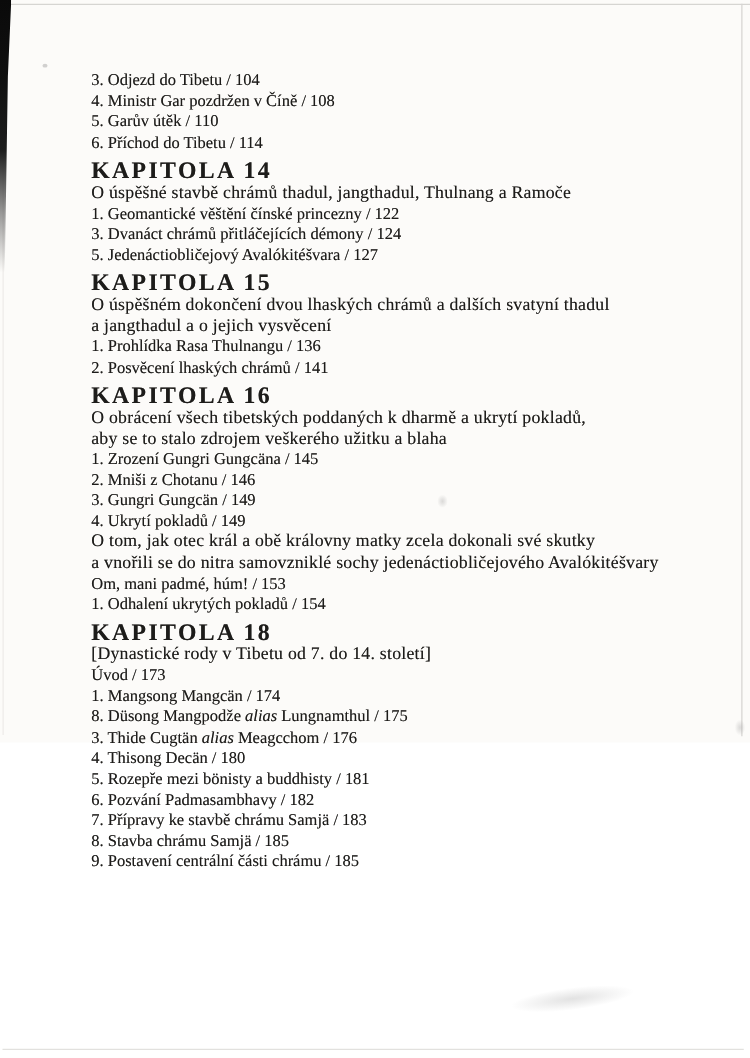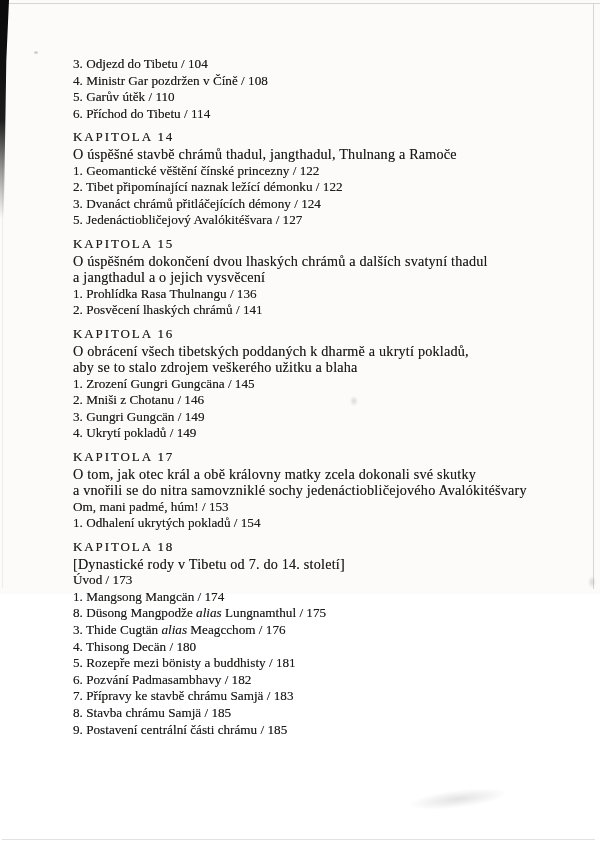--- a/index.html
+++ b/index.html
@@ -55,24 +55,25 @@
   .content section { display: block; }
   .toc-item, .chapter-title, .kapitola {
     white-space: nowrap;
     text-shadow: 0 0 0.5px rgba(30,28,25,0.55); 
   }
   .toc-item {
     font-size: 13.2px;
     line-height: 16.6px;
   }
   .kapitola {
-    font-size: 13px;
+    font-size: 19px;
     line-height: 16.6px;
     letter-spacing: 1.9px;
     margin-top: 7px;
+    font-weight: bold;
   }
   .chapter-title {
     font-size: 14.2px;
     line-height: 16.6px;
     letter-spacing: 0.2px;
   }
   .toc-item em { }
 </style>
 </head>
 <body>
@@ -92,42 +93,40 @@
       <section>
         <div class="toc-item">3. Odjezd do Tibetu / 104</div>
         <div class="toc-item">4. Ministr Gar pozdržen v Číně / 108</div>
         <div class="toc-item">5. Garův útěk / 110</div>
         <div class="toc-item">6. Příchod do Tibetu / 114</div>
       </section>
       <section>
         <div class="kapitola">KAPITOLA 14</div>
         <div class="chapter-title">O úspěšné stavbě chrámů thadul, jangthadul, Thulnang a Ramoče</div>
         <div class="toc-item">1. Geomantické věštění čínské princezny / 122</div>
-        <div class="toc-item">2. Tibet připomínající naznak ležící démonku / 122</div>
         <div class="toc-item">3. Dvanáct chrámů přitláčejících démony / 124</div>
         <div class="toc-item">5. Jedenáctiobličejový Avalókitéšvara / 127</div>
       </section>
       <section>
         <div class="kapitola">KAPITOLA 15</div>
         <div class="chapter-title">O úspěšném dokončení dvou lhaských chrámů a dalších svatyní thadul</div>
         <div class="chapter-title">a jangthadul a o jejich vysvěcení</div>
         <div class="toc-item">1. Prohlídka Rasa Thulnangu / 136</div>
         <div class="toc-item">2. Posvěcení lhaských chrámů / 141</div>
       </section>
       <section>
         <div class="kapitola">KAPITOLA 16</div>
         <div class="chapter-title">O obrácení všech tibetských poddaných k dharmě a ukrytí pokladů,</div>
         <div class="chapter-title">aby se to stalo zdrojem veškerého užitku a blaha</div>
         <div class="toc-item">1. Zrození Gungri Gungcäna / 145</div>
         <div class="toc-item">2. Mniši z Chotanu / 146</div>
         <div class="toc-item">3. Gungri Gungcän / 149</div>
         <div class="toc-item">4. Ukrytí pokladů / 149</div>
       </section>
       <section>
-        <div class="kapitola">KAPITOLA 17</div>
         <div class="chapter-title">O tom, jak otec král a obě královny matky zcela dokonali své skutky</div>
         <div class="chapter-title">a vnořili se do nitra samovzniklé sochy jedenáctiobličejového Avalókitéšvary</div>
         <div class="toc-item">Om, mani padmé, húm! / 153</div>
         <div class="toc-item">1. Odhalení ukrytých pokladů / 154</div>
       </section>
       <section>
         <div class="kapitola">KAPITOLA 18</div>
         <div class="chapter-title">[Dynastické rody v Tibetu od 7. do 14. století]</div>
         <div class="toc-item">Úvod / 173</div>
         <div class="toc-item">1. Mangsong Mangcän / 174</div>

